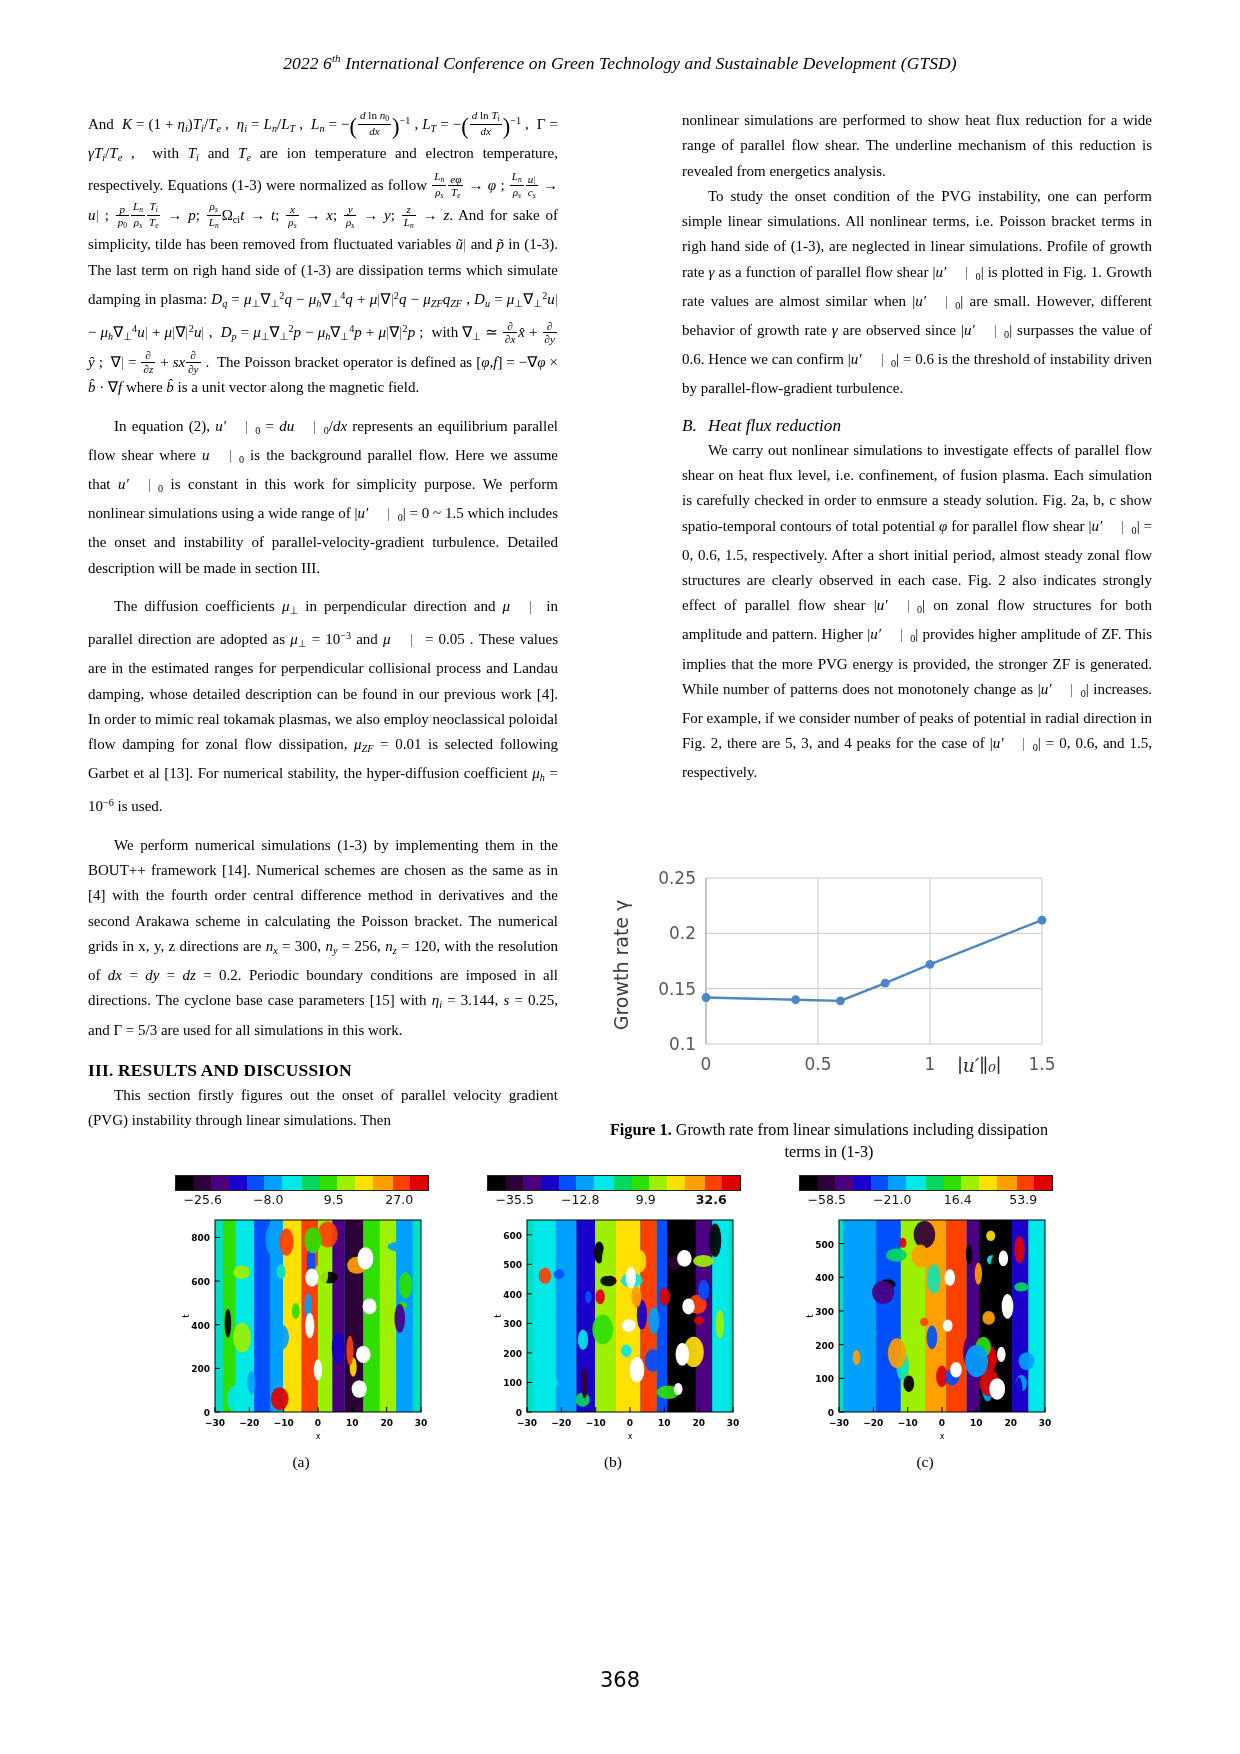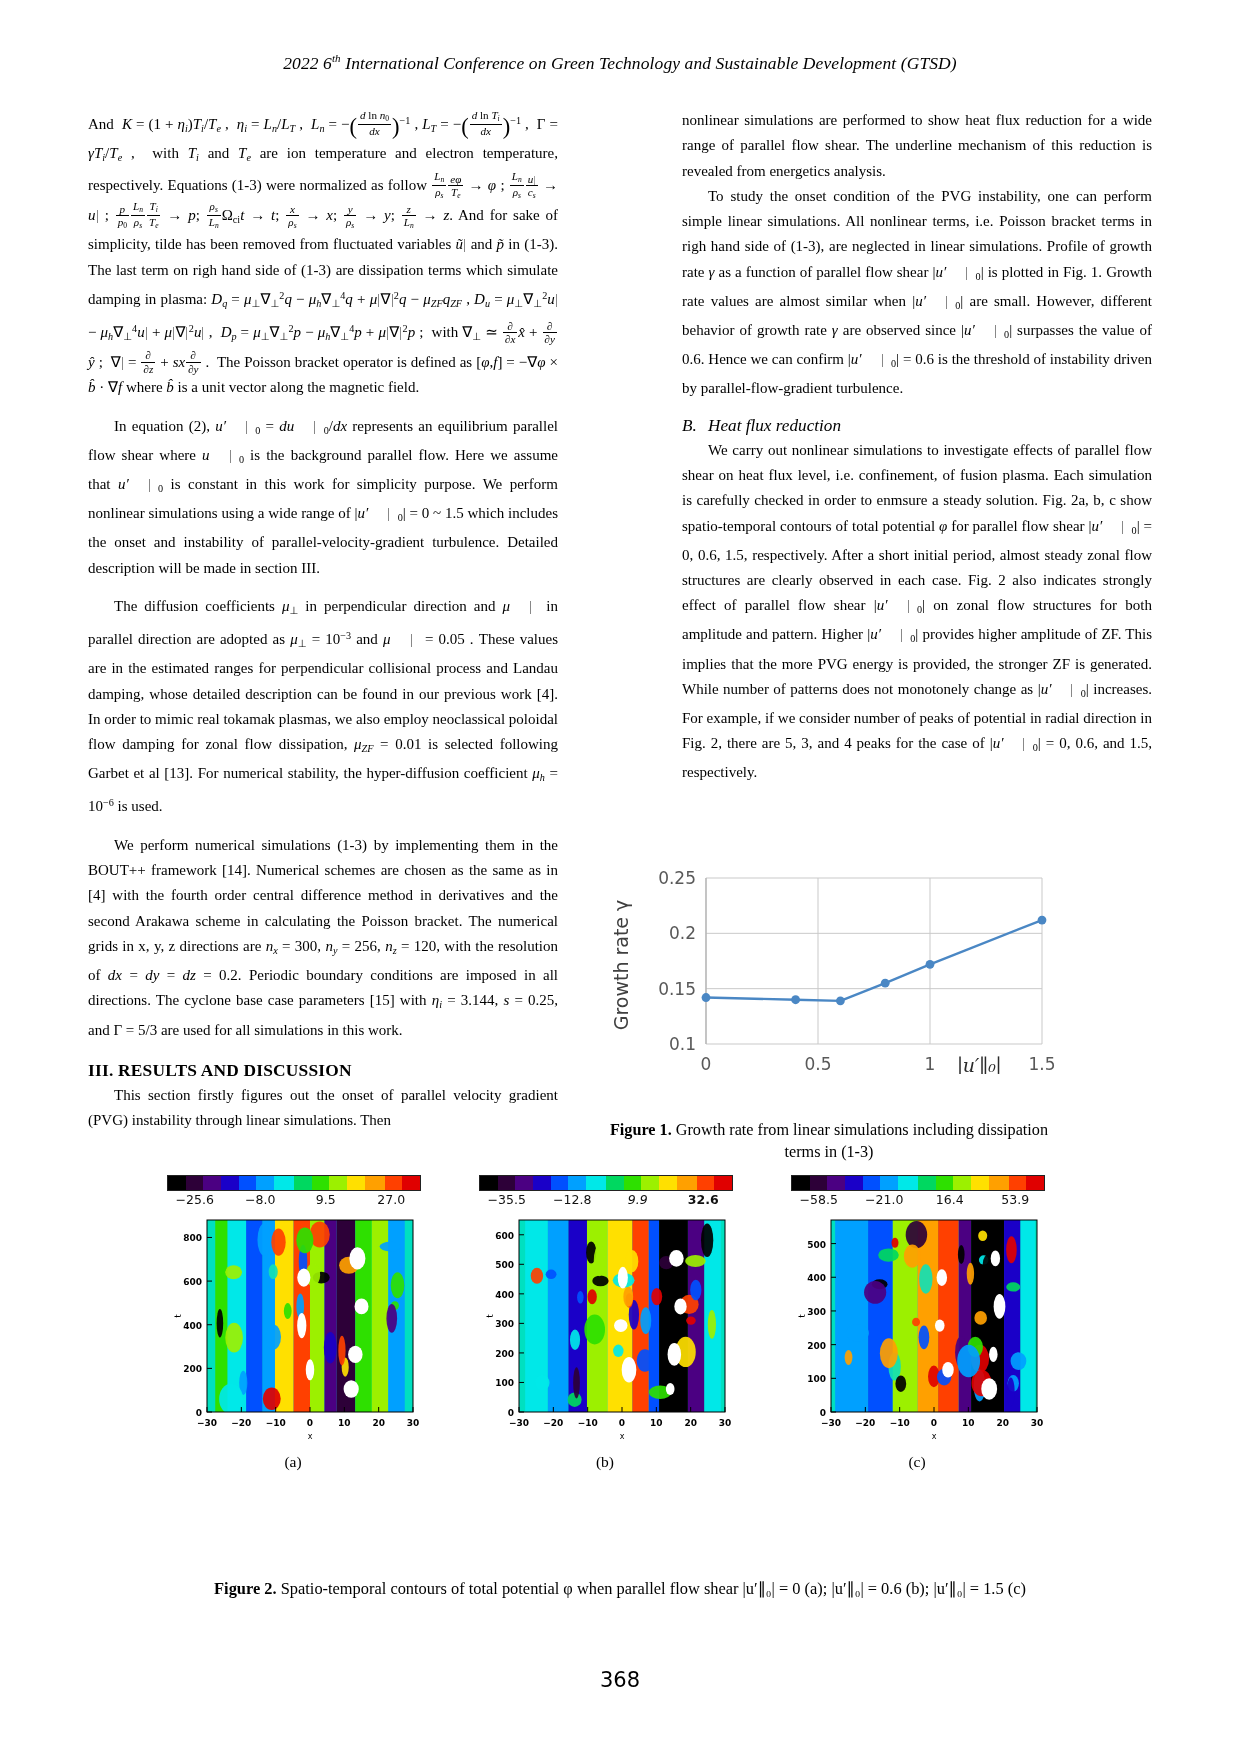--- a/index.html
+++ b/index.html
@@ -72,21 +72,21 @@
   .fig1 { position:absolute; left:594px; top:860px; width:470px; }
   .chart-area { position:relative; width:470px; height:255px; }
   svg.chart { position:absolute; left:0; top:0; }
   .cap {
     font-size:16.2px; text-align:center; line-height:22px; margin-top:4px;
   }
   .cap b { font-weight:bold; }
 
   
   .fig2row {
-    position:absolute; left:88px; top:1175px; width:1040px; height:390px;
+    position:absolute; left:96px; top:1175px; width:1040px; height:390px;
   }
   .cplot { position:absolute; top:0; width:330px; }
   .cplot-a { left:40px; }
   .cplot-b { left:352px; }
   .cplot-c { left:664px; }
   .cbar-wrap { width:252px; margin:0 auto; }
   .cbar {
     height:14px; width:252px; border:1px solid #222;
     background:linear-gradient(to right,
       #000000 0%, #000000 7%,
@@ -310,21 +310,21 @@
       </div>
       <div class="panel-label">(a)</div>
     </div>
 
     <div class="cplot cplot-b">
       <div class="cbar-wrap">
         <div class="cbar"></div>
         <div class="cbar-ticks" id="cb-ticks-1">
             <span style="left: 11%;">−35.5</span>
             <span style="left: 37%;">−12.8</span>
-            <span style="left: 63%; font-style: italic;">9.9</span>
+            <span style="left: 63%;">9.9</span>
             <span style="left: 89%; font-weight: bold;">32.6</span>
           </div>
       </div>
       <div class="plotbox">
         <svg id="contour-1" width="252" height="230">
             <rect x="40" y="4" width="206" height="192" fill="#00e0c0"></rect>
             <defs>
               <clipPath id="clip1">
                 <rect x="40" y="4" width="206" height="192"></rect>
               </clipPath>
@@ -512,18 +512,15 @@
             <line x1="246" y1="196" x2="246" y2="191" stroke="#000" stroke-width="1"></line>
             <text x="246" y="210" text-anchor="middle" font-family="DejaVu Sans, sans-serif" font-size="9" font-weight="bold" fill="#000">30</text>
             <text x="143" y="223" text-anchor="middle" font-family="DejaVu Sans, sans-serif" font-size="8" fill="#000">x</text>
             <text x="0" y="0" text-anchor="middle" font-family="DejaVu Sans, sans-serif" font-size="9" fill="#000" transform="translate(14,100) rotate(-90)">t</text>
           </svg>
       </div>
       <div class="panel-label">(c)</div>
     </div>
   </div>
 
-  <div class="fig2cap">
-    <b>Figure 2.</b><span> Spatio-temporal contours of total potential φ when parallel flow shear |u′∥₀| = 0 (a); |u′∥₀| = 0.6 (b); |u′∥₀| = 1.5 (c)</span>
-  </div>
 
   <div class="pagenum">368</div>
 </div>
 
 </body></html>

